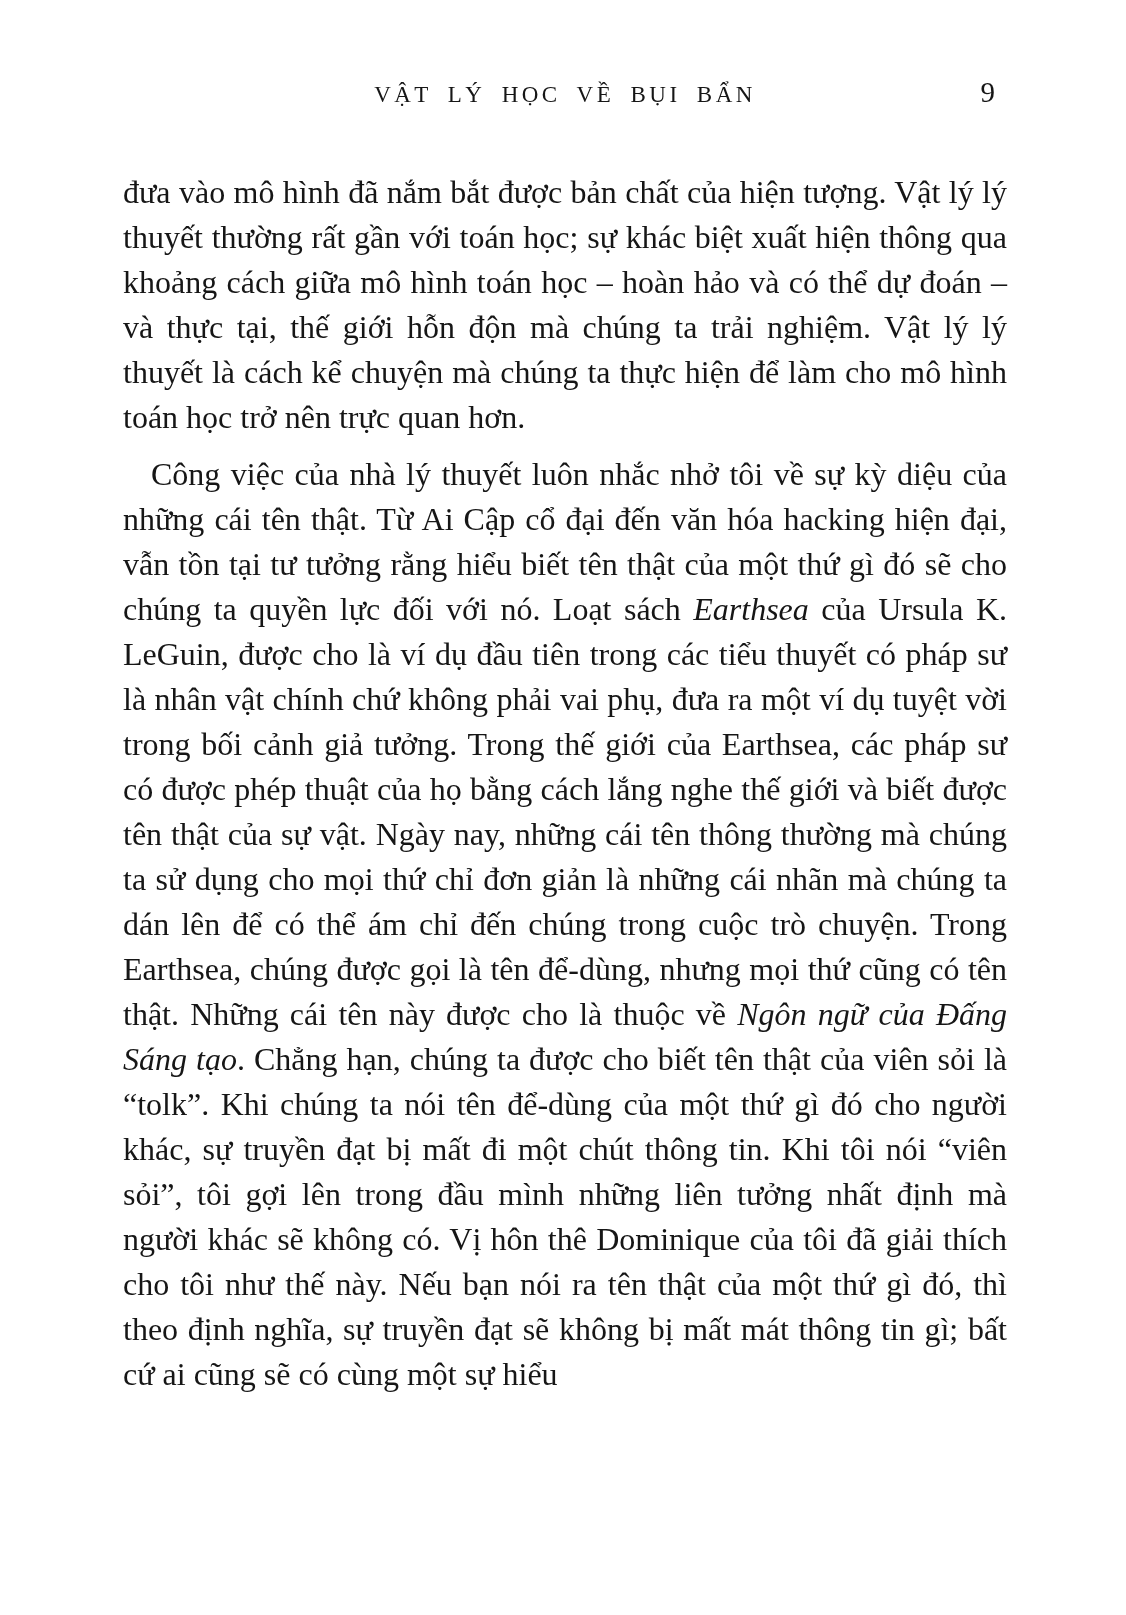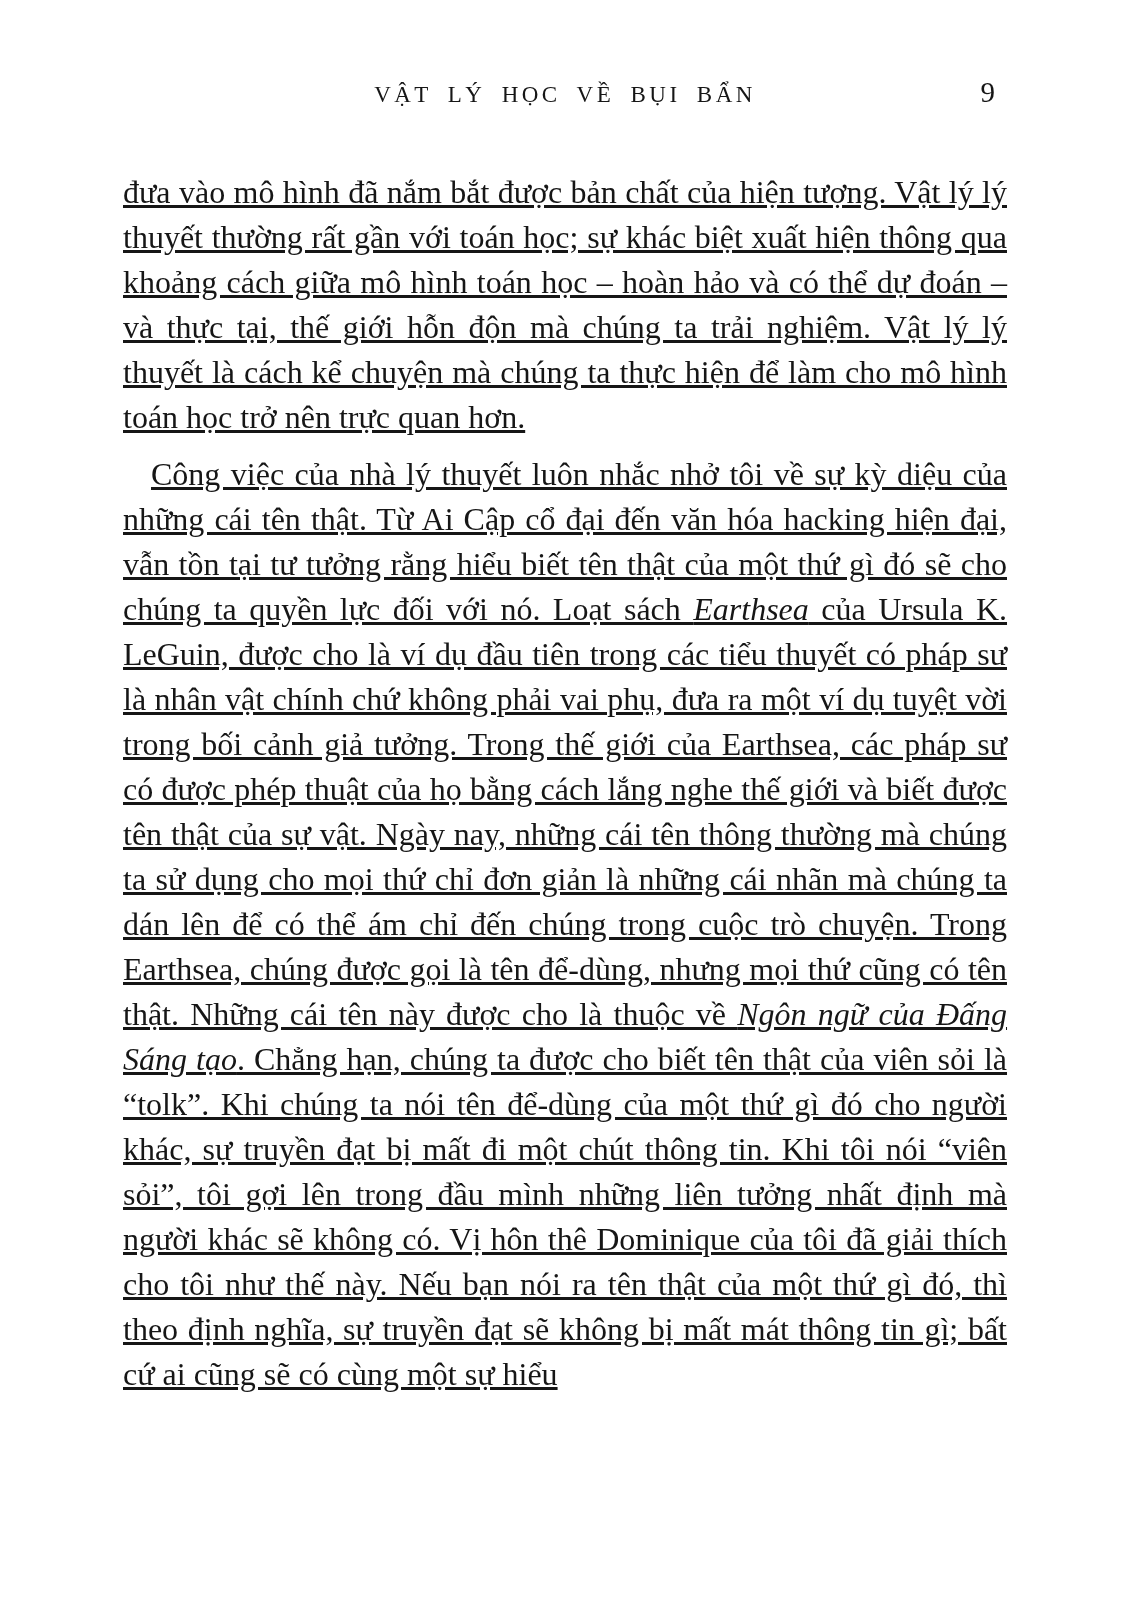--- a/index.html
+++ b/index.html
@@ -41,21 +41,21 @@
   .body-text {
     position: absolute;
     top: 170px;
     left: 123px;
     width: 884px;
     font-size: 32px;
     line-height: 45px;
     text-align: justify;
     text-justify: inter-word;
   }
-  .body-text p { margin: 0; text-decoration: underline; }
+  .body-text p { margin: 0; }
   .body-text p.indent { text-indent: 28px; }
   .body-text p + p { margin-top: 12px; }
   .body-text .italic { font-style: italic; margin-top: 36px; }
 </style>
 </head>
 <body>
 
 <div class="page">
   <div class="header">
     <span class="running-title">VẬT LÝ HỌC VỀ BỤI BẨN</span>

